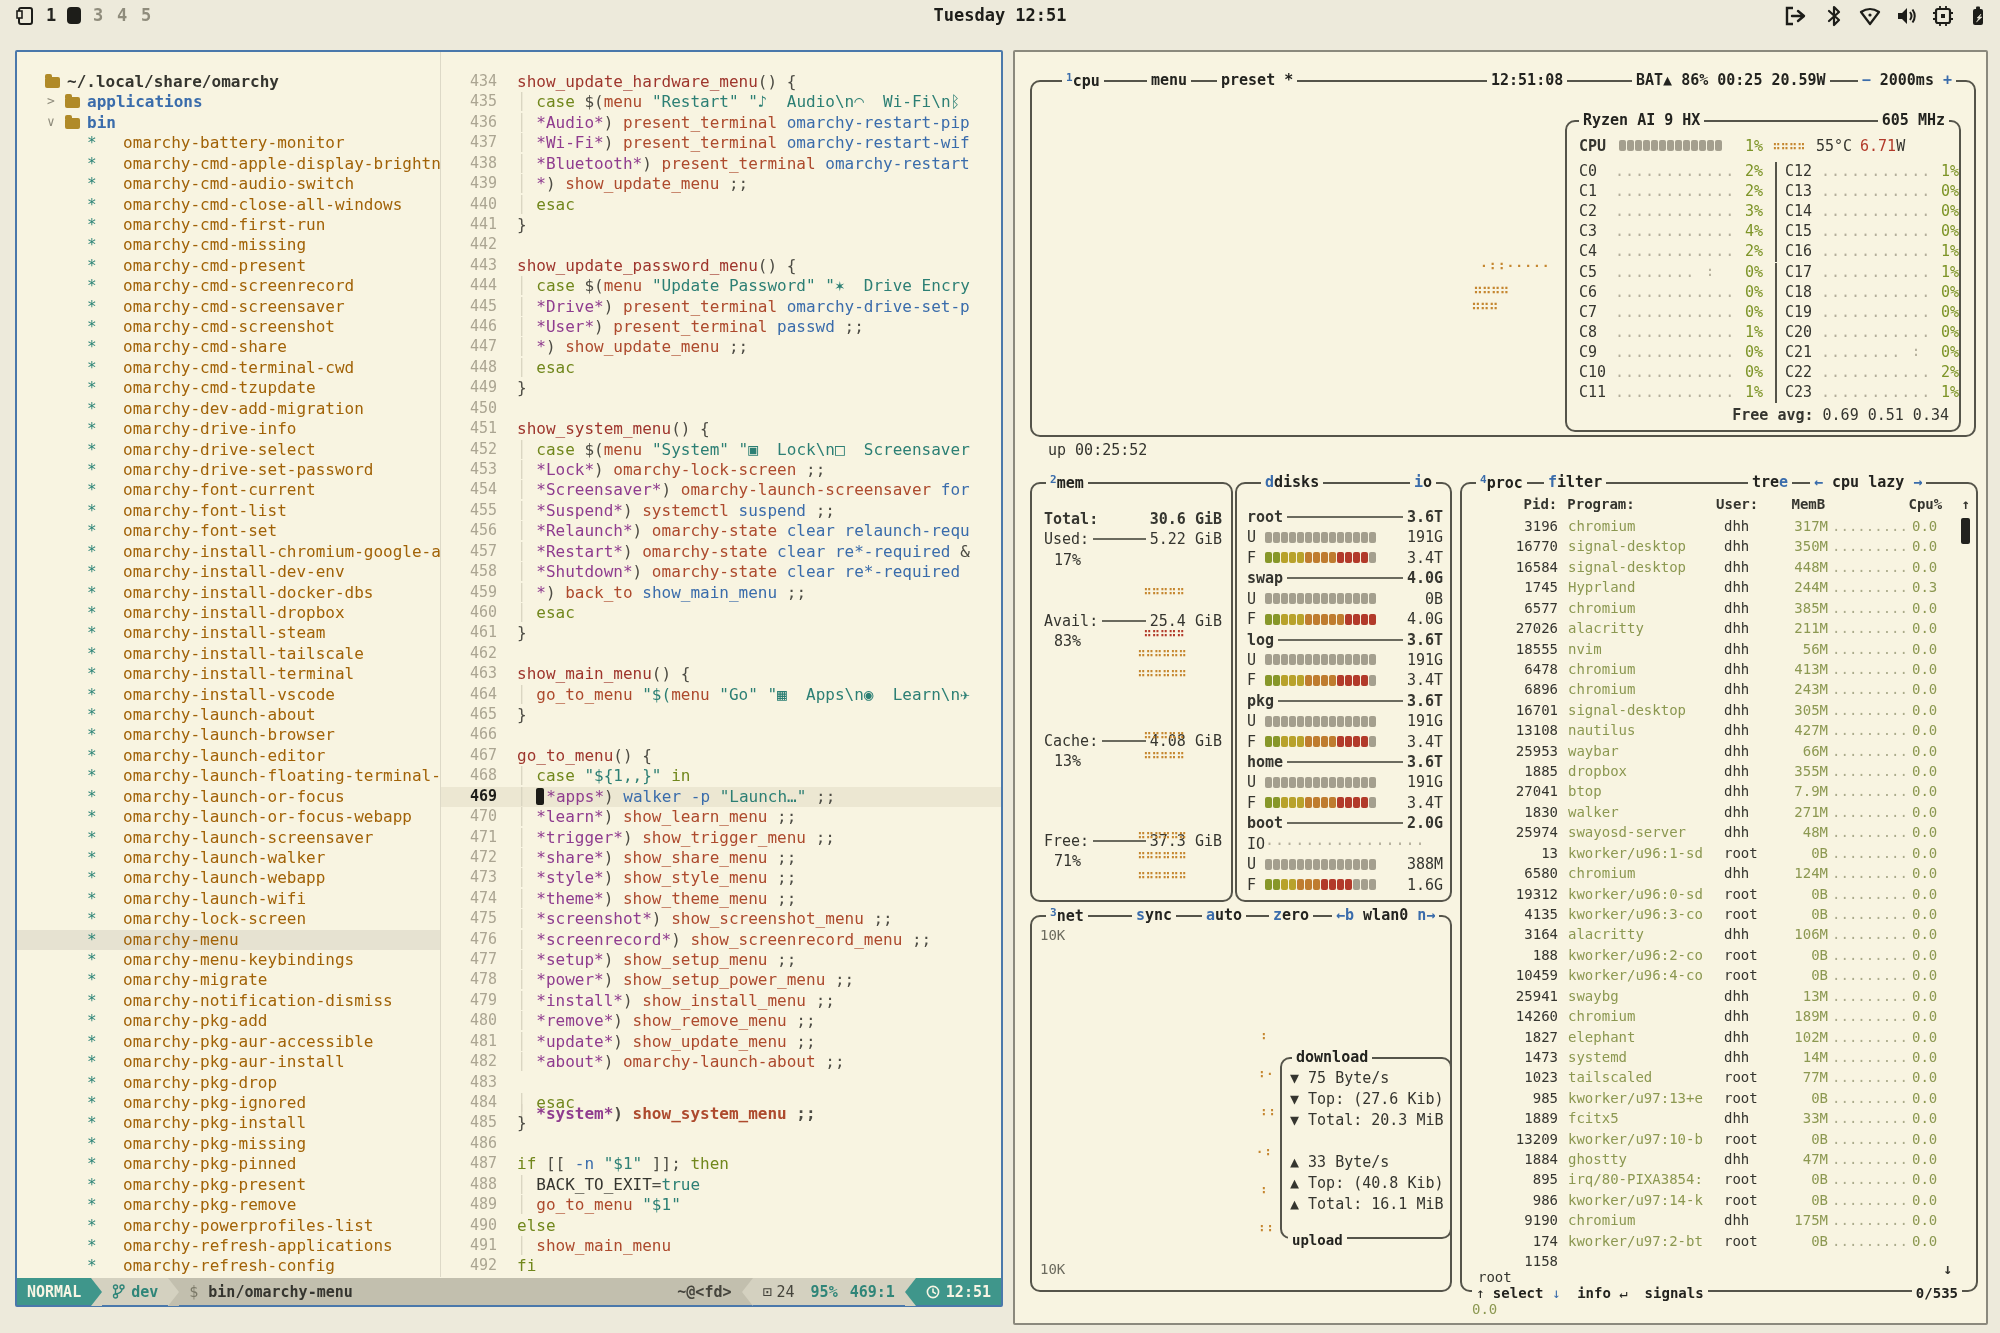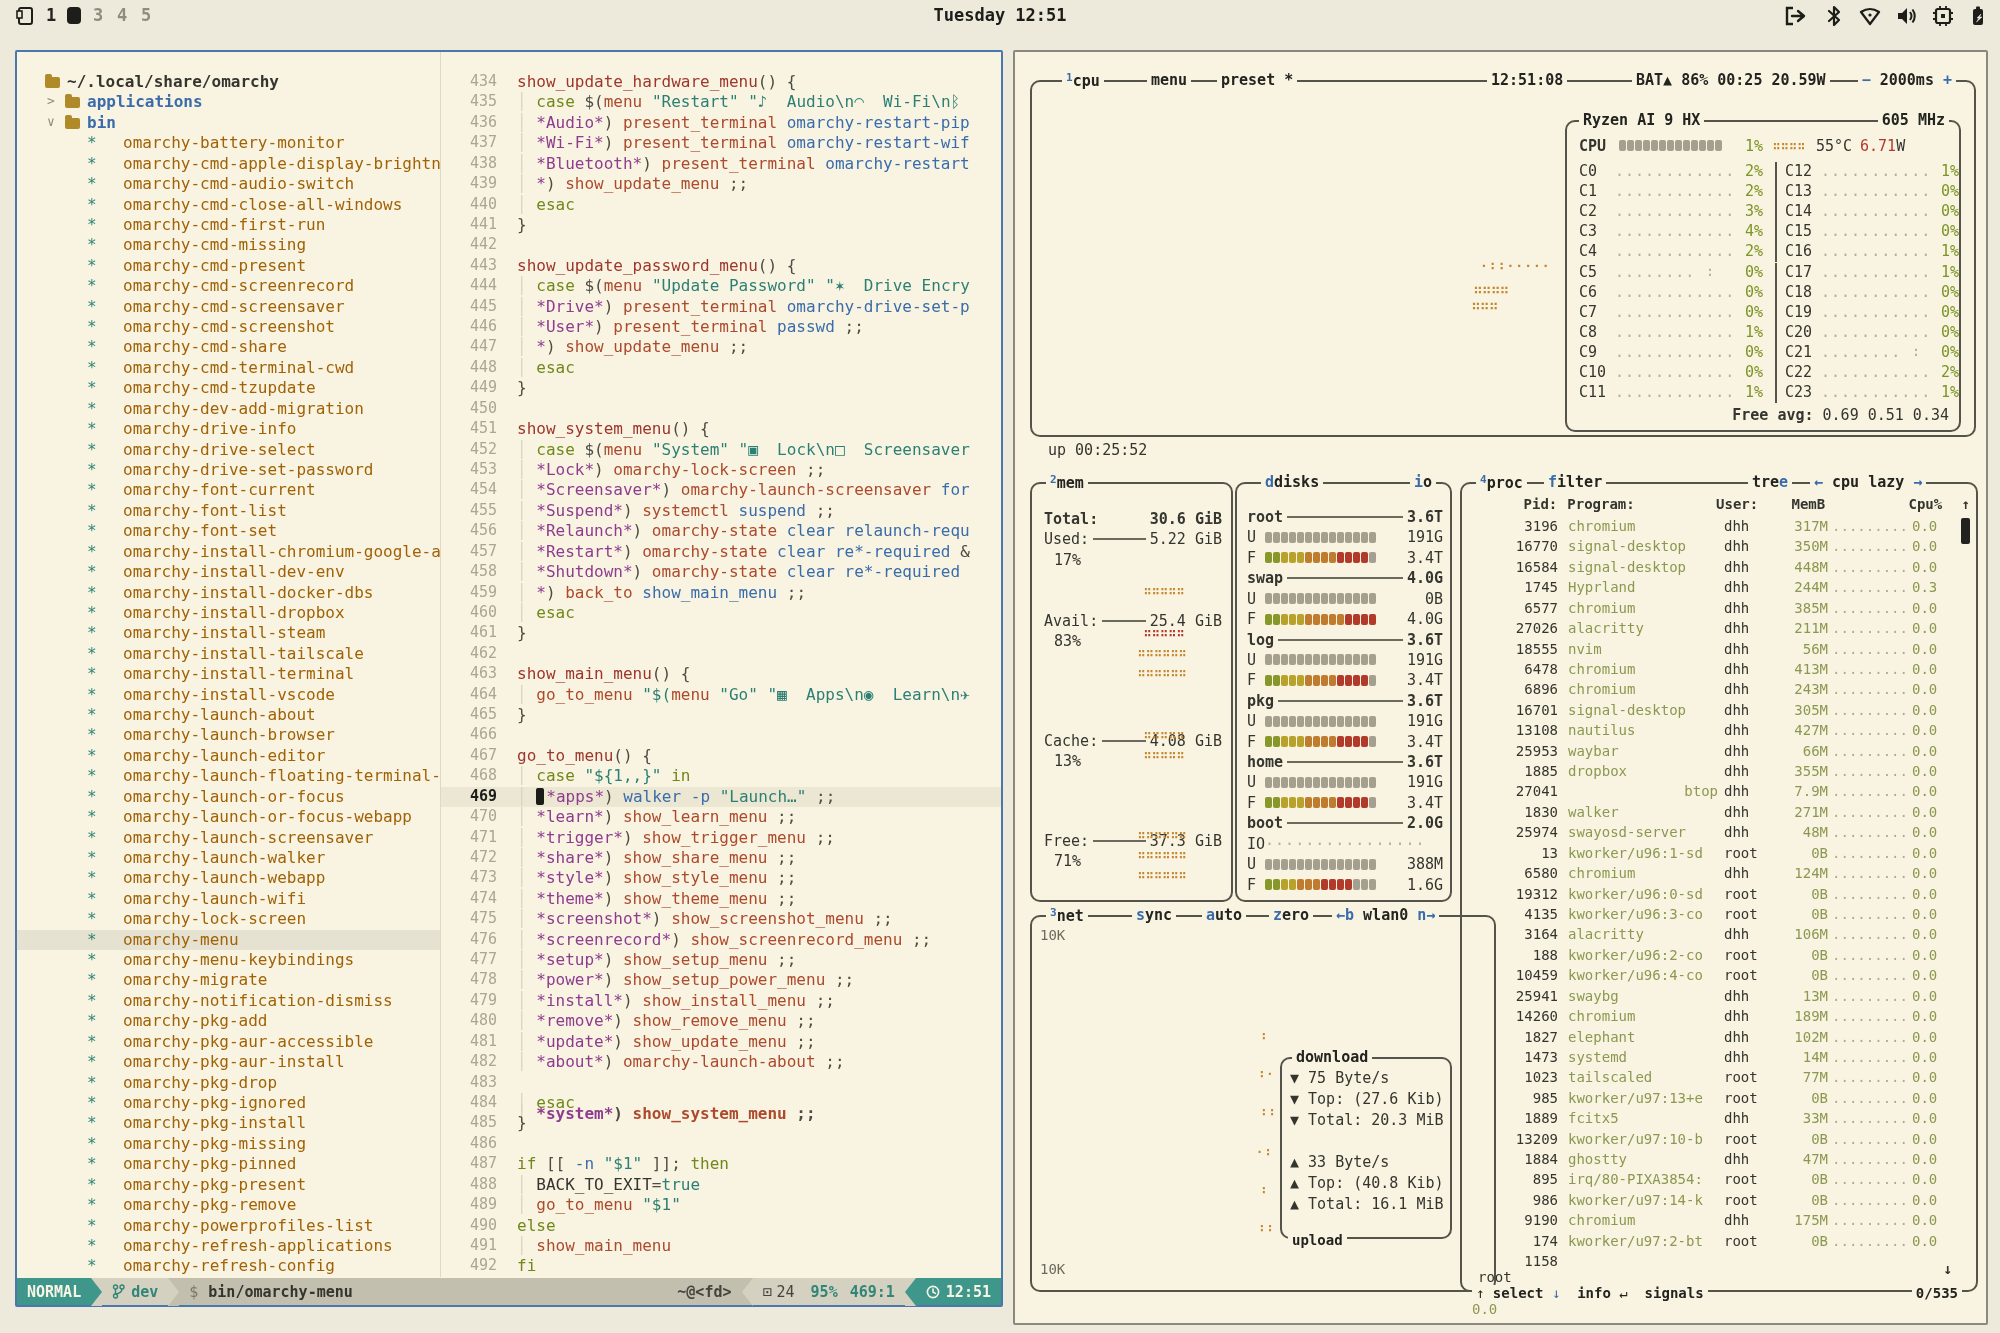--- a/index.html
+++ b/index.html
@@ -994,21 +994,21 @@
           <span class="blk bg-r"></span>
           <span class="blk bg-r"></span>
           <span class="blk bg-gray"></span>
           <span class="blk bg-gray"></span>
           <span class="blk bg-gray"></span>
           <span class="dkval">1.6G</span>
         </div>
       </div>
   </div>
 
-  <div class="bbox" id="net-box" style="left:15px;top:863px;width:466px;height:377px;">
+  <div class="bbox" id="net-box" style="left:15px;top:863px;width:422px;height:377px;">
     <span class="btitle" style="left:14px;"><span class="sup">3</span><span>net</span></span>
     <span class="btitle" style="left:100px;"><span class="blue">s</span>ync</span>
     <span class="btitle" style="left:170px;"><span class="blue">a</span>uto</span>
     <span class="btitle" style="left:237px;"><span class="blue">z</span>ero</span>
     <span class="btitle" style="left:300px;"><span class="blue">←b</span> <span>wlan0</span> <span class="blue">n→</span></span>
     <span class="abs" style="left:8px;top:10px;font-size:14px;color:#6b6a5e;">10K</span>
     <span class="abs" style="left:8px;top:344px;font-size:14px;color:#6b6a5e;">10K</span>
 
     <span class="abs dots-o" style="left:228px;top:112px;font-size:12px;">∶</span>
     <span class="abs dots-o" style="left:226px;top:150px;font-size:12px;">∶·</span>
@@ -1051,21 +1051,21 @@
         <div class="procrow" style="top: 95.26px;"><span class="p-pid">1745</span><span class="p-prog" style="padding-left: 10px;">Hyprland</span><span class="p-user" style="padding-left: 6px;">dhh</span><span class="p-mem">244M</span><span class="p-dots">.........</span><span class="p-cpu">0.3</span></div>
         <div class="procrow" style="top: 115.68px;"><span class="p-pid">6577</span><span class="p-prog" style="padding-left: 10px;">chromium</span><span class="p-user" style="padding-left: 6px;">dhh</span><span class="p-mem">385M</span><span class="p-dots">.........</span><span class="p-cpu">0.0</span></div>
         <div class="procrow" style="top: 136.1px;"><span class="p-pid">27026</span><span class="p-prog" style="padding-left: 10px;">alacritty</span><span class="p-user" style="padding-left: 6px;">dhh</span><span class="p-mem">211M</span><span class="p-dots">.........</span><span class="p-cpu">0.0</span></div>
         <div class="procrow" style="top: 156.52px;"><span class="p-pid">18555</span><span class="p-prog" style="padding-left: 10px;">nvim</span><span class="p-user" style="padding-left: 6px;">dhh</span><span class="p-mem">56M</span><span class="p-dots">.........</span><span class="p-cpu">0.0</span></div>
         <div class="procrow" style="top: 176.94px;"><span class="p-pid">6478</span><span class="p-prog" style="padding-left: 10px;">chromium</span><span class="p-user" style="padding-left: 6px;">dhh</span><span class="p-mem">413M</span><span class="p-dots">.........</span><span class="p-cpu">0.0</span></div>
         <div class="procrow" style="top: 197.36px;"><span class="p-pid">6896</span><span class="p-prog" style="padding-left: 10px;">chromium</span><span class="p-user" style="padding-left: 6px;">dhh</span><span class="p-mem">243M</span><span class="p-dots">.........</span><span class="p-cpu">0.0</span></div>
         <div class="procrow" style="top: 217.78px;"><span class="p-pid">16701</span><span class="p-prog" style="padding-left: 10px;">signal-desktop</span><span class="p-user" style="padding-left: 6px;">dhh</span><span class="p-mem">305M</span><span class="p-dots">.........</span><span class="p-cpu">0.0</span></div>
         <div class="procrow" style="top: 238.2px;"><span class="p-pid">13108</span><span class="p-prog" style="padding-left: 10px;">nautilus</span><span class="p-user" style="padding-left: 6px;">dhh</span><span class="p-mem">427M</span><span class="p-dots">.........</span><span class="p-cpu">0.0</span></div>
         <div class="procrow" style="top: 258.62px;"><span class="p-pid">25953</span><span class="p-prog" style="padding-left: 10px;">waybar</span><span class="p-user" style="padding-left: 6px;">dhh</span><span class="p-mem">66M</span><span class="p-dots">.........</span><span class="p-cpu">0.0</span></div>
         <div class="procrow" style="top: 279.04px;"><span class="p-pid">1885</span><span class="p-prog" style="padding-left: 10px;">dropbox</span><span class="p-user" style="padding-left: 6px;">dhh</span><span class="p-mem">355M</span><span class="p-dots">.........</span><span class="p-cpu">0.0</span></div>
-        <div class="procrow" style="top: 299.46px;"><span class="p-pid">27041</span><span class="p-prog" style="padding-left: 10px; text-align: right;">btop</span><span class="p-user" style="padding-left: 6px;">dhh</span><span class="p-mem">7.9M</span><span class="p-dots">.........</span><span class="p-cpu">0.0</span></div>
+        <div class="procrow" style="top: 299.46px;"><span class="p-pid">27041</span><span class="p-prog" style="padding-left: 10px;">btop</span><span class="p-user" style="padding-left: 6px;">dhh</span><span class="p-mem">7.9M</span><span class="p-dots">.........</span><span class="p-cpu">0.0</span></div>
         <div class="procrow" style="top: 319.88px;"><span class="p-pid">1830</span><span class="p-prog" style="padding-left: 10px;">walker</span><span class="p-user" style="padding-left: 6px;">dhh</span><span class="p-mem">271M</span><span class="p-dots">.........</span><span class="p-cpu">0.0</span></div>
         <div class="procrow" style="top: 340.3px;"><span class="p-pid">25974</span><span class="p-prog" style="padding-left: 10px;">swayosd-server</span><span class="p-user" style="padding-left: 6px;">dhh</span><span class="p-mem">48M</span><span class="p-dots">.........</span><span class="p-cpu">0.0</span></div>
         <div class="procrow" style="top: 360.72px;"><span class="p-pid">13</span><span class="p-prog" style="padding-left: 10px;">kworker/u96:1-sd</span><span class="p-user" style="padding-left: 6px;">root</span><span class="p-mem">0B</span><span class="p-dots">.........</span><span class="p-cpu">0.0</span></div>
         <div class="procrow" style="top: 381.14px;"><span class="p-pid">6580</span><span class="p-prog" style="padding-left: 10px;">chromium</span><span class="p-user" style="padding-left: 6px;">dhh</span><span class="p-mem">124M</span><span class="p-dots">.........</span><span class="p-cpu">0.0</span></div>
         <div class="procrow" style="top: 401.56px;"><span class="p-pid">19312</span><span class="p-prog" style="padding-left: 10px;">kworker/u96:0-sd</span><span class="p-user" style="padding-left: 6px;">root</span><span class="p-mem">0B</span><span class="p-dots">.........</span><span class="p-cpu">0.0</span></div>
         <div class="procrow" style="top: 421.98px;"><span class="p-pid">4135</span><span class="p-prog" style="padding-left: 10px;">kworker/u96:3-co</span><span class="p-user" style="padding-left: 6px;">root</span><span class="p-mem">0B</span><span class="p-dots">.........</span><span class="p-cpu">0.0</span></div>
         <div class="procrow" style="top: 442.4px;"><span class="p-pid">3164</span><span class="p-prog" style="padding-left: 10px;">alacritty</span><span class="p-user" style="padding-left: 6px;">dhh</span><span class="p-mem">106M</span><span class="p-dots">.........</span><span class="p-cpu">0.0</span></div>
         <div class="procrow" style="top: 462.82px;"><span class="p-pid">188</span><span class="p-prog" style="padding-left: 10px;">kworker/u96:2-co</span><span class="p-user" style="padding-left: 6px;">root</span><span class="p-mem">0B</span><span class="p-dots">.........</span><span class="p-cpu">0.0</span></div>
         <div class="procrow" style="top: 483.24px;"><span class="p-pid">10459</span><span class="p-prog" style="padding-left: 10px;">kworker/u96:4-co</span><span class="p-user" style="padding-left: 6px;">root</span><span class="p-mem">0B</span><span class="p-dots">.........</span><span class="p-cpu">0.0</span></div>
         <div class="procrow" style="top: 503.66px;"><span class="p-pid">25941</span><span class="p-prog" style="padding-left: 10px;">swaybg</span><span class="p-user" style="padding-left: 6px;">dhh</span><span class="p-mem">13M</span><span class="p-dots">.........</span><span class="p-cpu">0.0</span></div>

